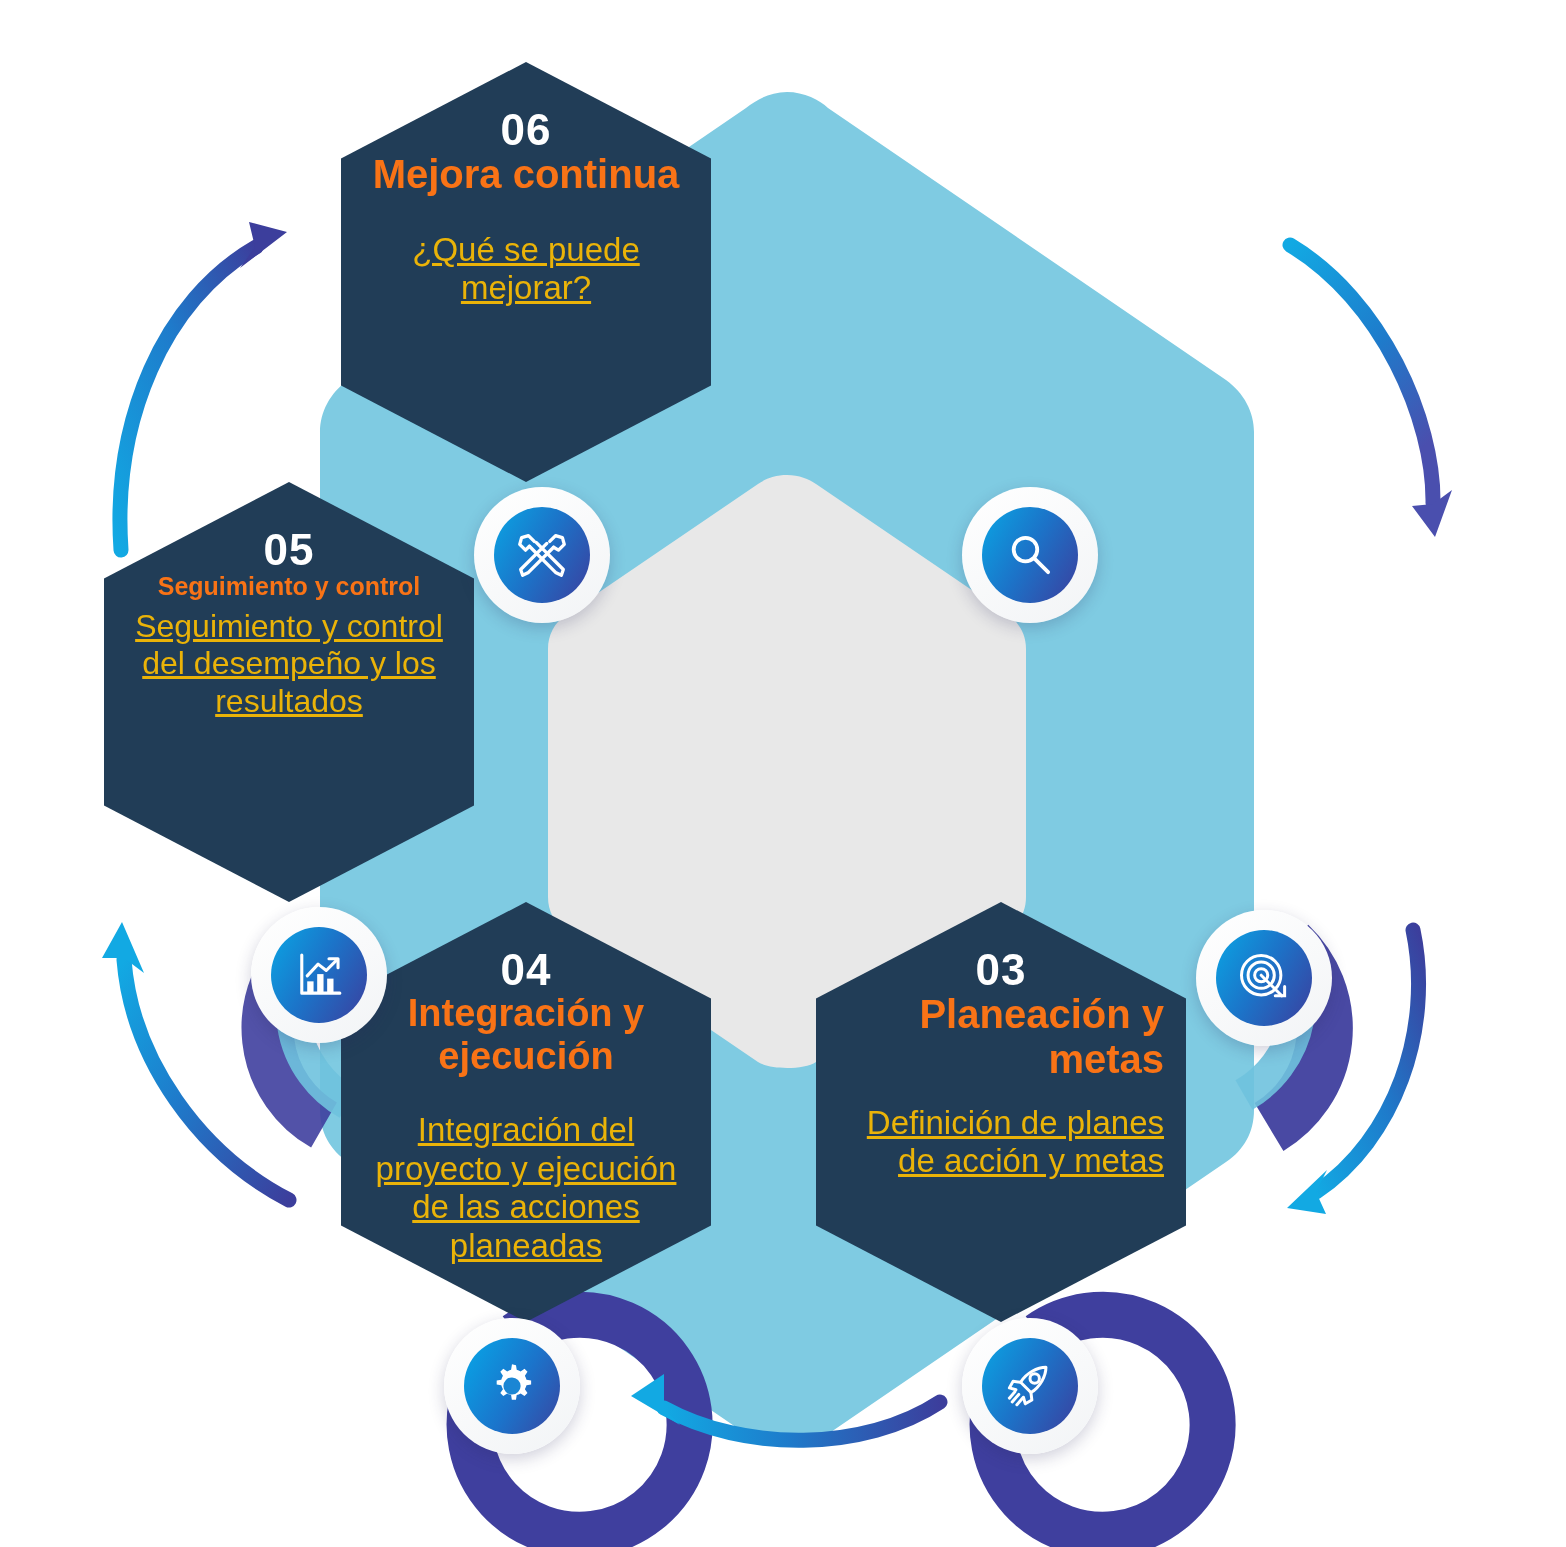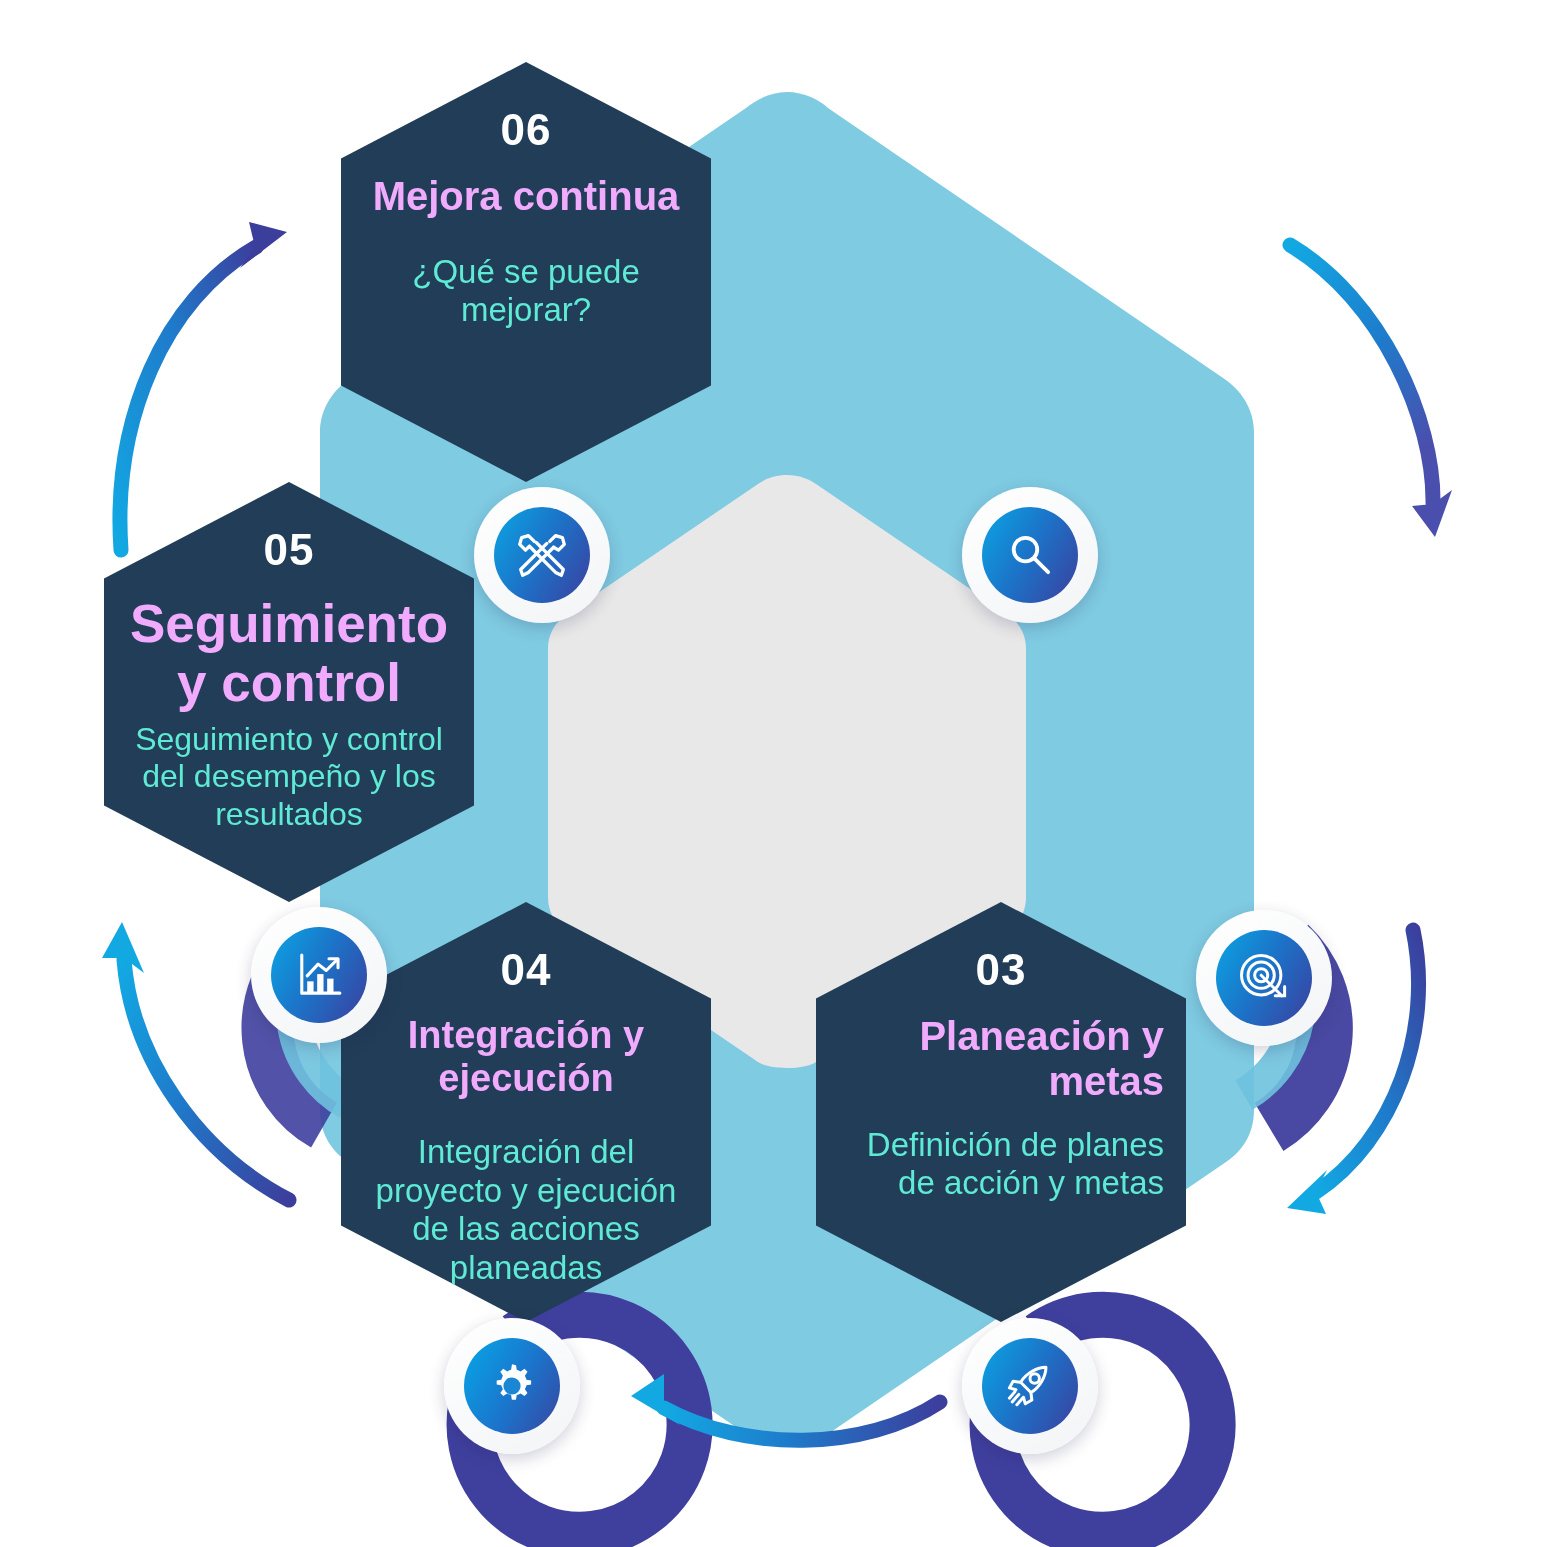--- a/index.html
+++ b/index.html
@@ -18,44 +18,45 @@
     border-radius:34px;
     display:flex;flex-direction:column;align-items:center;
     text-align:center;box-sizing:border-box;
     padding:46px 22px 40px 22px;
   }
   .hex .num{
     color:#ffffff;font-weight:bold;font-size:44px;line-height:1.0;
     letter-spacing:1px;
   }
   .hex .ttl{
-    color:#f0abfc;font-weight:bold;font-size:40px;line-height:1.12;
-    margin-top:22px;
+    color:#f97316;font-weight:bold;font-size:40px;line-height:1.12;
+    margin-top:0;
   }
   .hex .desc{
-    color:#5eead4;font-size:33px;line-height:1.17;font-weight:400;
+    color:#eab308;font-size:33px;line-height:1.17;font-weight:400;
     margin-top:16px;
+    text-decoration:underline;
   }
 
   
   #hex06{left:337px;top:62px;}
   #hex01{left:812px;top:62px;}
   #hex02{left:1050px;top:482px;}
   #hex03{left:812px;top:902px;text-align:right;}
   #hex04{left:337px;top:902px;}
   #hex05{left:100px;top:482px;}
 
   #hex01 .desc{margin-top:22px;}
   #hex06 .desc{margin-top:34px;}
   #hex04 .desc{margin-top:34px;}
   #hex02 .desc{margin-top:8px;}
   #hex03 .desc{margin-top:22px;}
   #hex05 .desc{margin-top:8px;}
 
-  #hex02 .ttl,#hex05 .ttl{font-size:53px;}
+  #hex02 .ttl,#hex05 .ttl{font-size:25px;}
   #hex04 .ttl{font-size:38px;}
   #hex05 .desc,#hex02 .desc{font-size:32px;}
 
   
   .badge{
     position:absolute;width:136px;height:136px;border-radius:50%;
     background:linear-gradient(150deg,#ffffff 0%, #f2f4f6 100%);
     display:flex;align-items:center;justify-content:center;
     box-shadow:0 5px 16px rgba(40,40,90,.22);
   }

